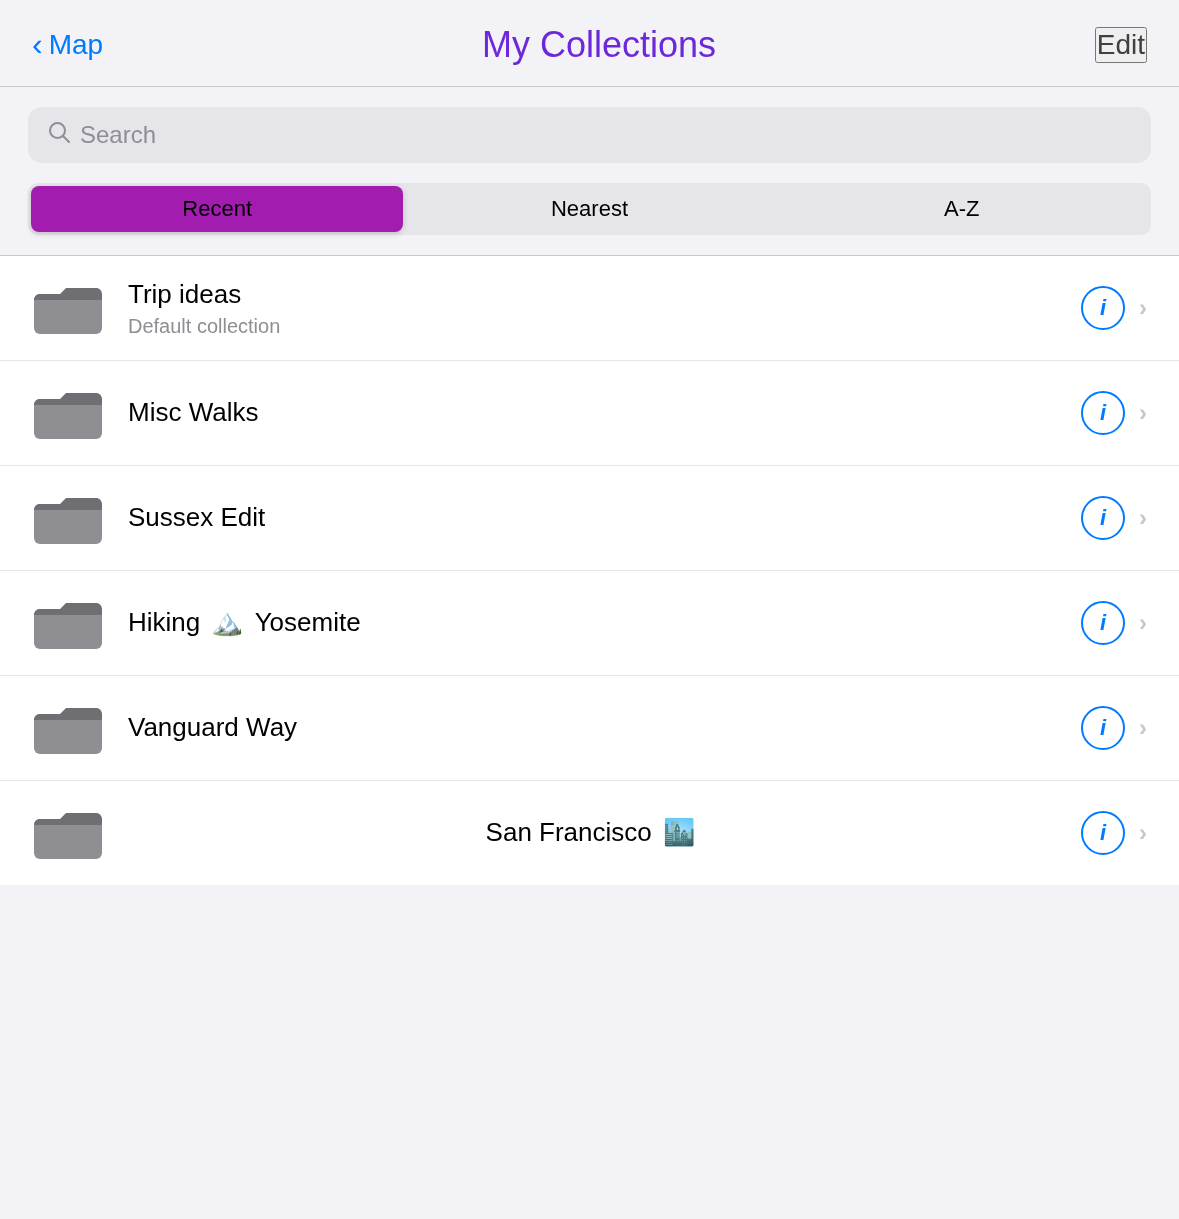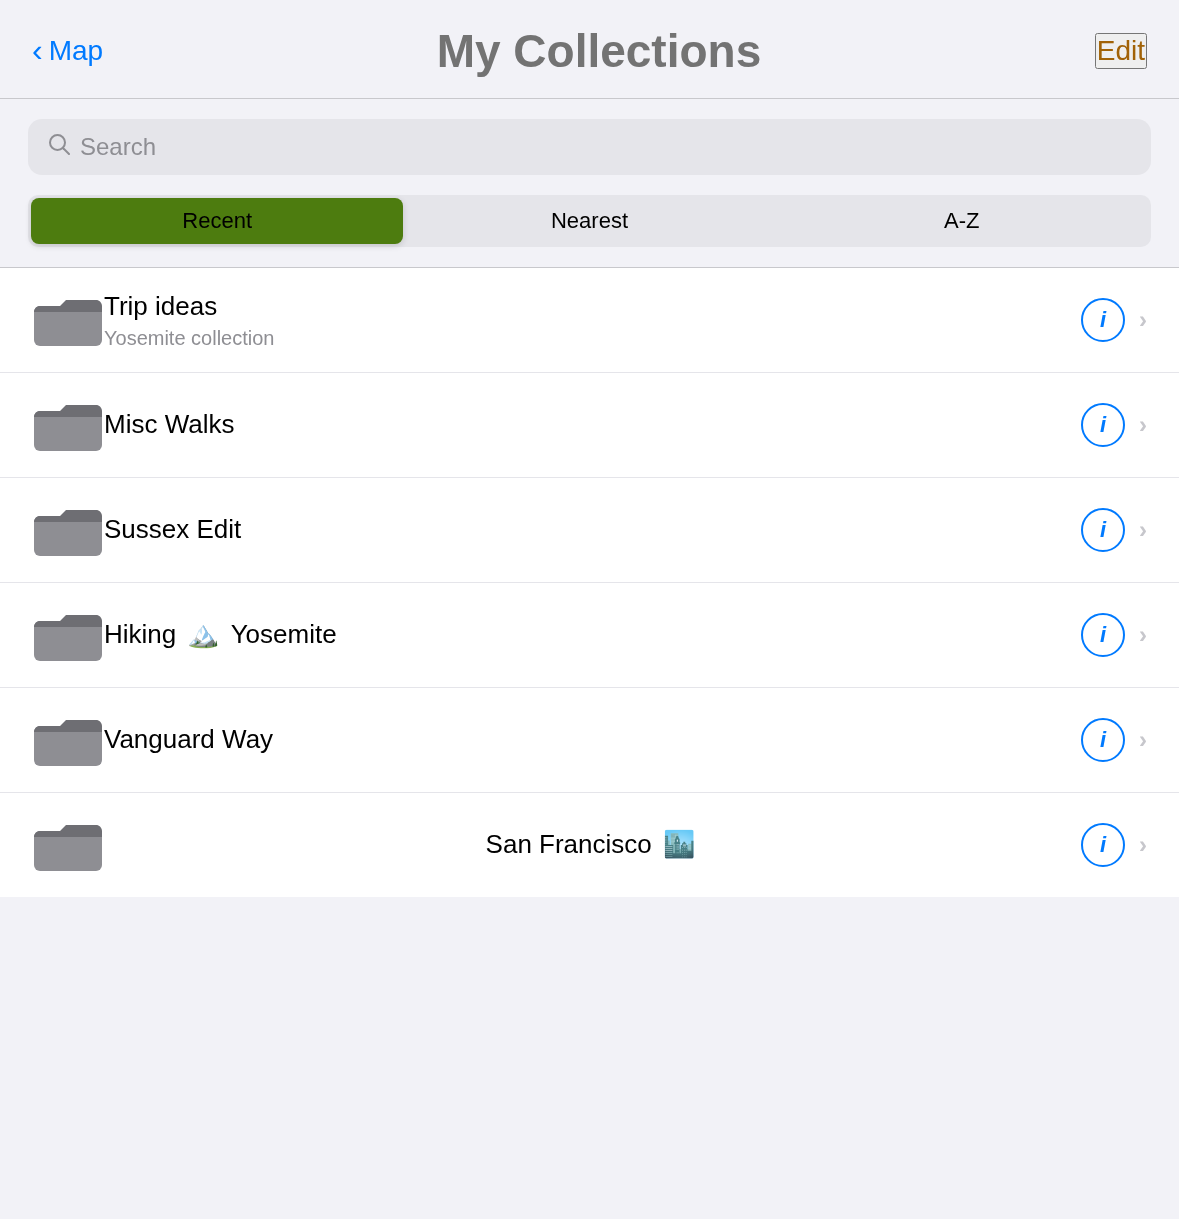--- a/index.html
+++ b/index.html
@@ -39,29 +39,29 @@
     }
 
     .nav-back-chevron {
       font-size: 32px;
       font-weight: 300;
       line-height: 1;
       margin-top: -2px;
     }
 
     .nav-title {
-      font-size: 46px;
-      font-weight: 700;
-      color: #737373;
+      font-size: 36px;
+      font-weight: 400;
+      color: #6d28d9;
       text-align: center;
       flex: 1;
     }
 
     .nav-edit {
-      color: #a16207;
+      color: #404040;
       font-size: 28px;
       font-weight: 400;
       cursor: pointer;
     }
 
     
     .search-container {
       background-color: #f2f2f7;
       padding: 20px 28px;
     }
@@ -108,21 +108,21 @@
       font-size: 22px;
       font-weight: 500;
       color: #000;
       cursor: pointer;
       border-radius: 8px;
       position: relative;
       z-index: 1;
     }
 
     .segment-item.active {
-      background-color: #4d7c0f;
+      background-color: #a21caf;
       box-shadow: 0 2px 6px rgba(0,0,0,0.15);
     }
 
     .segment-item:not(:last-child)::after {
       content: '';
       position: absolute;
       right: 0;
       top: 15%;
       height: 70%;
       width: 1px;
@@ -139,20 +139,21 @@
       background-color: #fff;
     }
 
     .list-item {
       display: flex;
       align-items: center;
       padding: 22px 32px;
       background-color: #fff;
       border-bottom: 1px solid #e5e5ea;
       cursor: pointer;
+      gap: 24px;
     }
 
     .list-item:last-child {
       border-bottom: none;
       text-align: center;
     }
 
     .folder-icon {
       width: 72px;
       height: 60px;
@@ -251,21 +252,21 @@
 
   <div class="list-item">
     <div class="folder-icon">
       <svg viewBox="0 0 72 60" fill="none" xmlns="http://www.w3.org/2000/svg">
         <rect x="2" y="16" width="68" height="40" rx="6" fill="#8e8e93"></rect>
         <path d="M2 22C2 18.686 4.686 16 8 16H28L34 10H64C67.314 10 70 12.686 70 16V22H2Z" fill="#6e6e73"></path>
       </svg>
     </div>
     <div class="item-content">
       <div class="item-title">Trip ideas</div>
-      <div class="item-subtitle">Yosemite collection</div>
+      <div class="item-subtitle">Default collection</div>
     </div>
     <div class="item-actions">
       <div class="info-button">i</div>
       <span class="chevron-right">›</span>
     </div>
   </div>
 
   <div class="list-item">
     <div class="folder-icon">
       <svg viewBox="0 0 72 60" fill="none" xmlns="http://www.w3.org/2000/svg">

